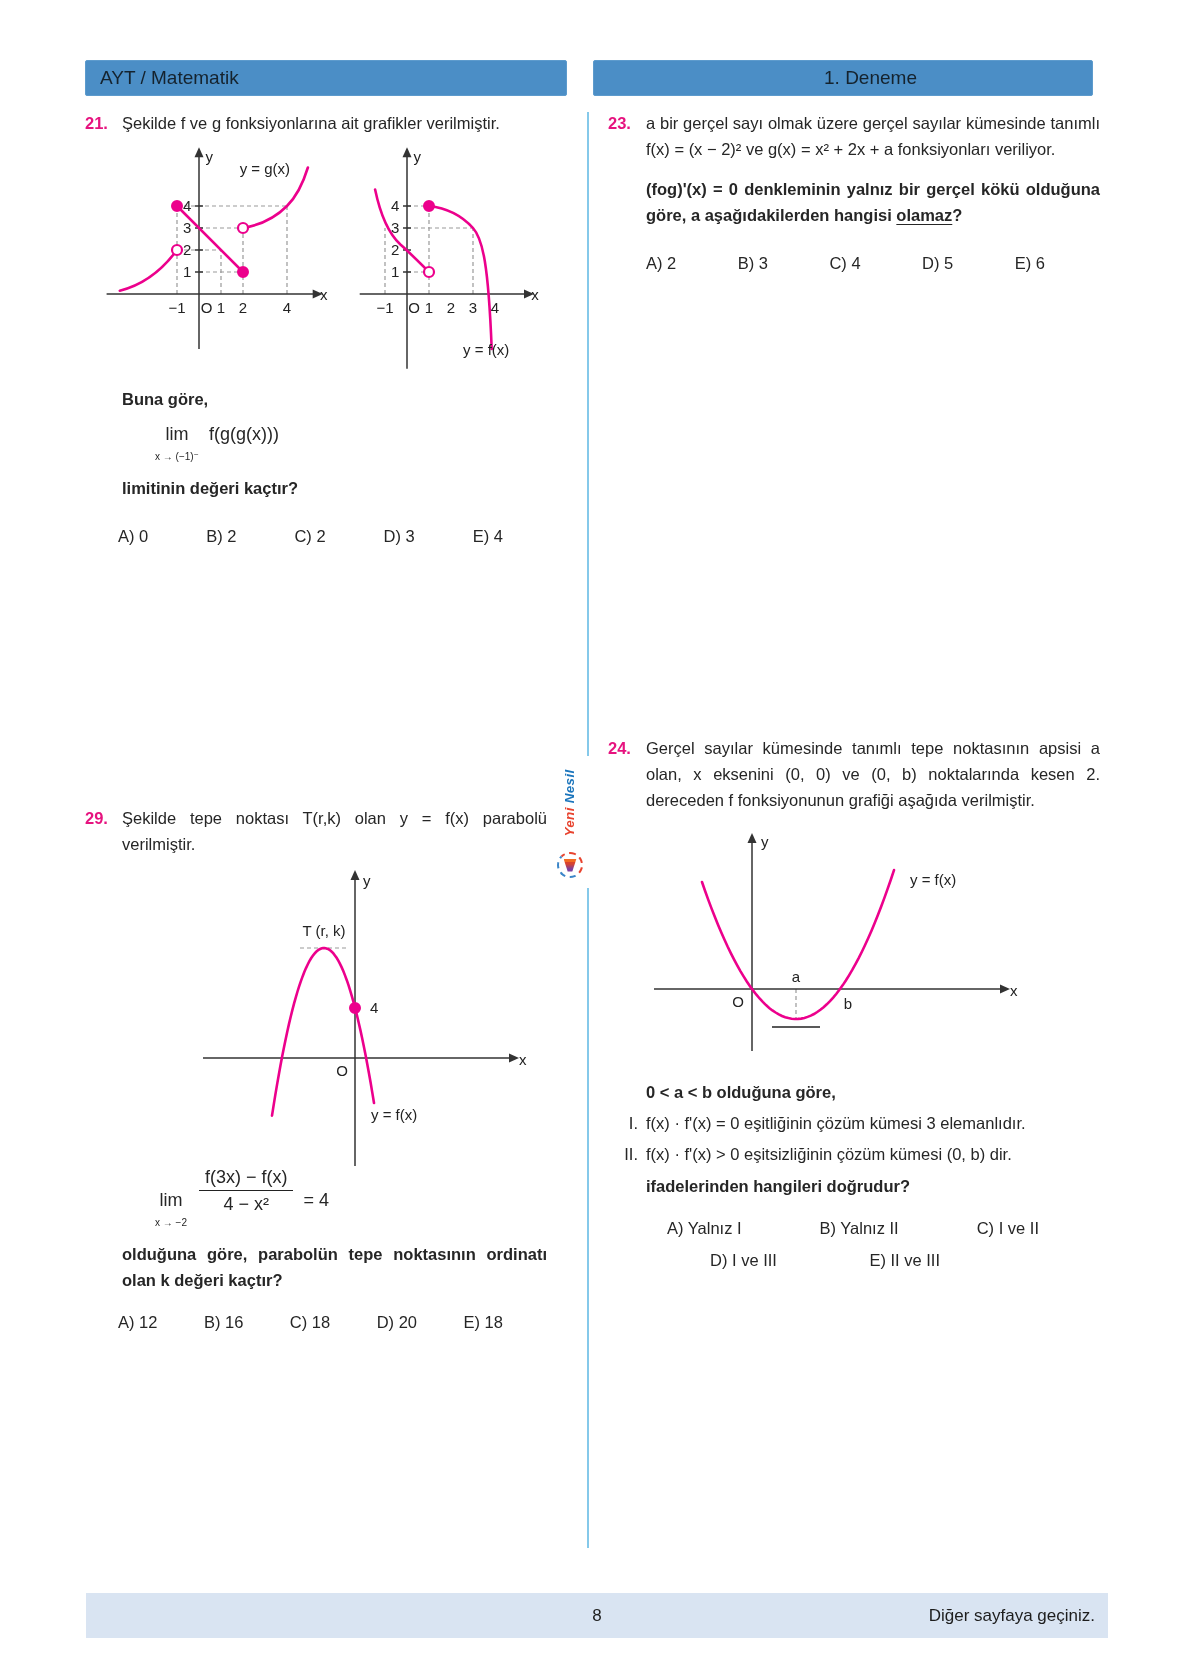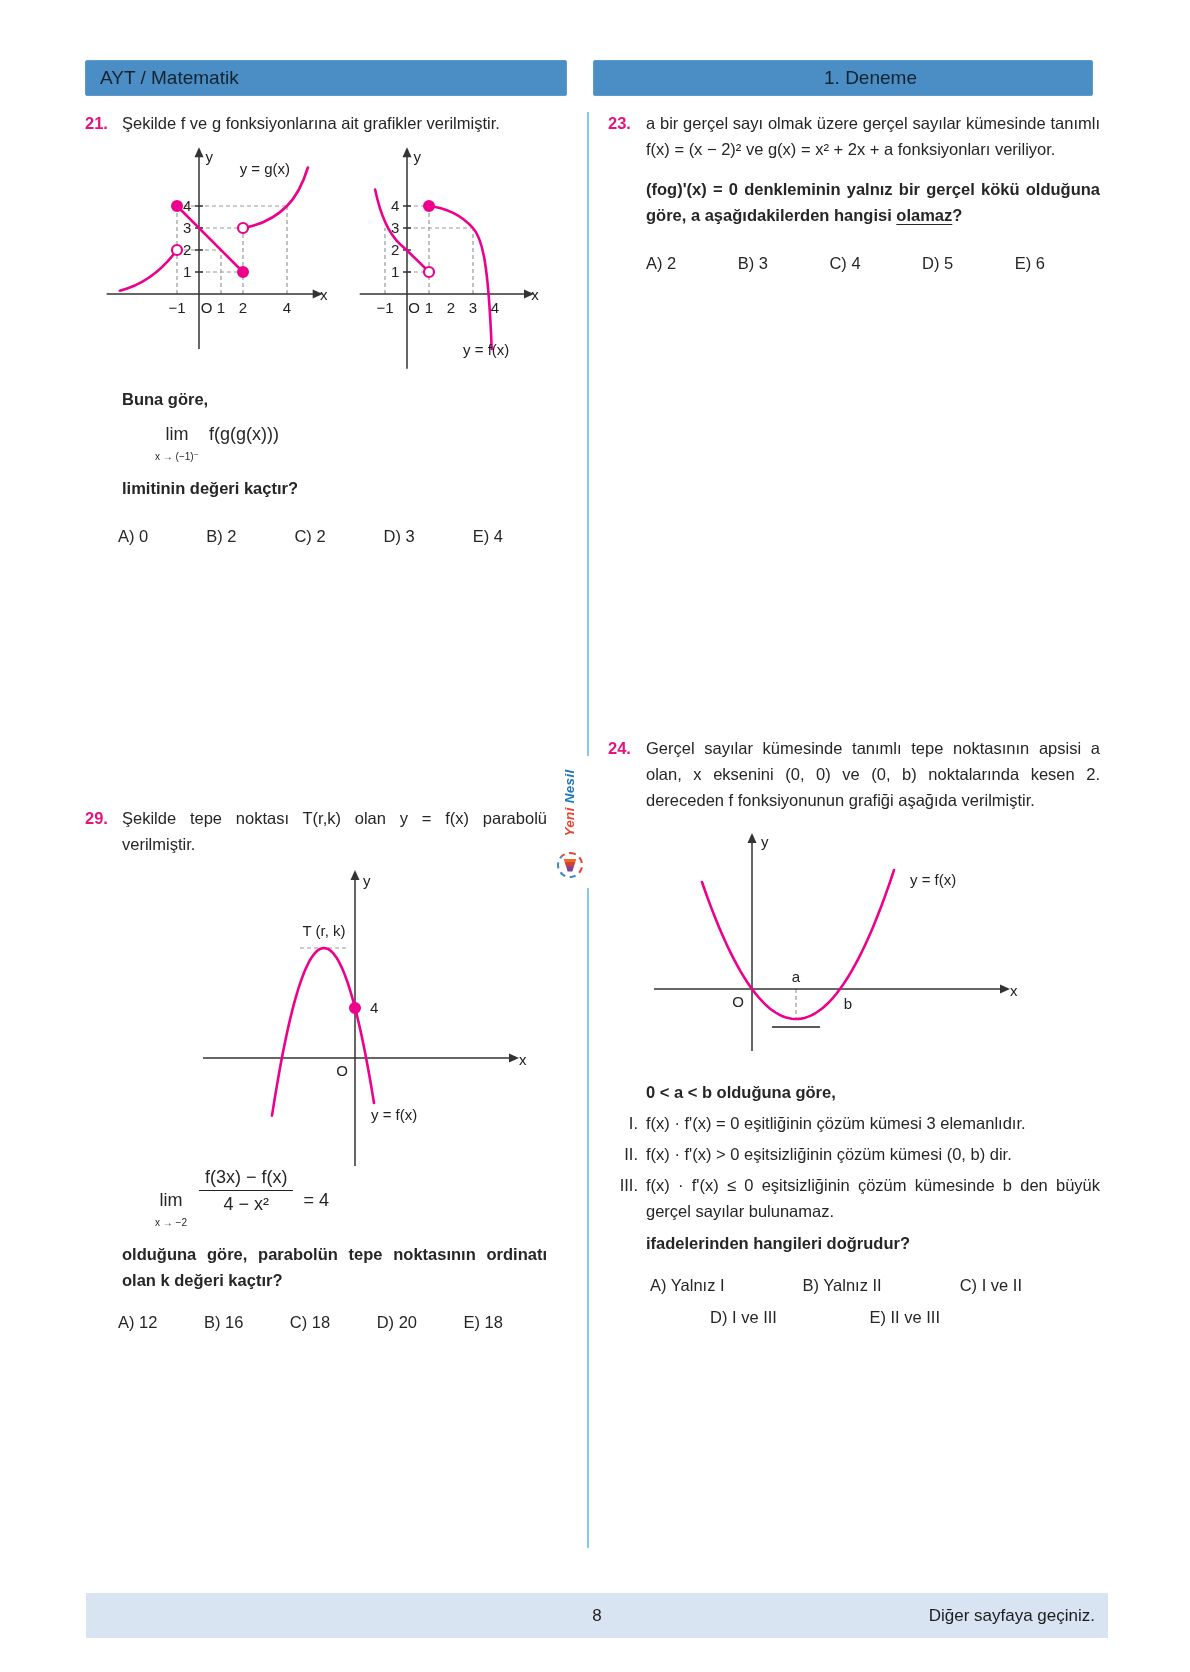--- a/index.html
+++ b/index.html
@@ -55,21 +55,21 @@
   .expr{white-space:nowrap;}
   .frac{display:flex;flex-direction:column;text-align:center;margin:-23px 10px 0 2px;align-items:center;}
   .frac .num{padding:0 6px 3px;border-bottom:1.5px solid #222;white-space:nowrap;}
   .frac .den{padding-top:3px;white-space:nowrap;}
   .rhs{margin-top:0;}
   
   .opts{display:flex;justify-content:space-between;white-space:nowrap;}
   .opts-q21{margin:22px 0 0 33px;width:385px;}
   .opts-q22{margin:16px 0 0 33px;width:385px;}
   .opts-q23{margin:22px 0 0 46px;width:399px;}
-  .opts-q24a{margin:16px 0 0 50px;width:372px;}
+  .opts-q24a{margin:16px 0 0 67px;width:372px;}
   .opts-q24b{margin:6px 0 0 110px;width:230px;}
   
   .item{display:flex;margin:5px 0 5px 14px;}
   .inum{width:24px;text-align:right;margin-right:8px;flex:none;}
   .itext{flex:1;margin:0;text-align:justify;}
   
   .fig{display:block;flex:none;}
   .fig text{font-size:15px;fill:#232323;font-family:"Liberation Sans","DejaVu Sans",sans-serif;}
   .fig .axis{stroke:#333;stroke-width:1.5;}
   .fig .seg{stroke:#222;stroke-width:1.6;}
@@ -265,24 +265,20 @@
     </div>
     <p class="qtext bold mt6">0 &lt; a &lt; b olduğuna göre,</p>
     <div class="item">
       <span class="inum">I.</span>
       <p class="itext">f(x) · f'(x) = 0 eşitliğinin çözüm kümesi 3 elemanlıdır.</p>
     </div>
     <div class="item">
       <span class="inum">II.</span>
       <p class="itext">f(x) · f'(x) &gt; 0 eşitsizliğinin çözüm kümesi (0, b) dir.</p>
     </div>
-    <div class="item">
-      <span class="inum">III.</span>
-      <p class="itext">f(x) · f'(x) ≤ 0 eşitsizliğinin çözüm kümesinde b den büyük gerçel sayılar bulunamaz.</p>
-    </div>
     <p class="qtext bold mt6">ifadelerinden hangileri doğrudur?</p>
     <div class="opts opts-q24a">
       <span>A) Yalnız I</span>
       <span>B) Yalnız II</span>
       <span>C) I ve II</span>
     </div>
     <div class="opts opts-q24b">
       <span>D) I ve III</span>
       <span>E) II ve III</span>
     </div>

